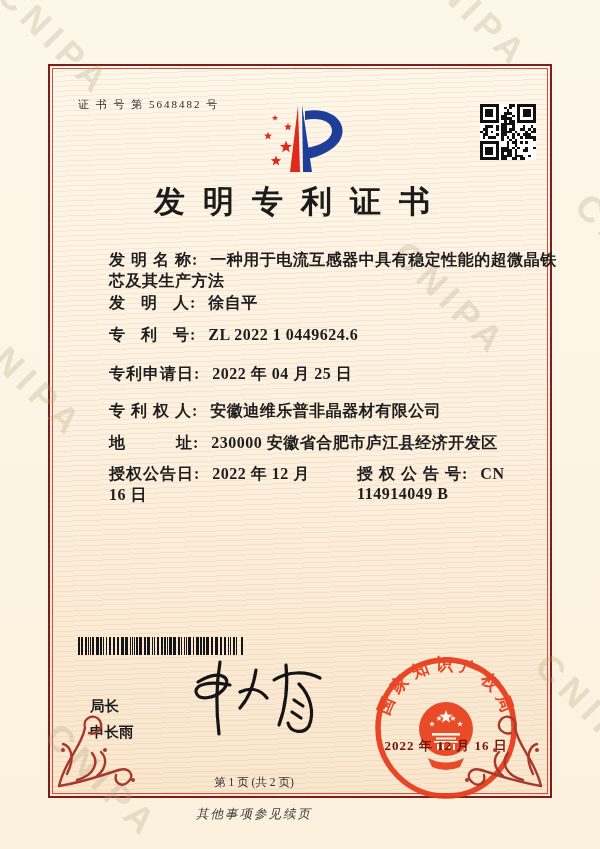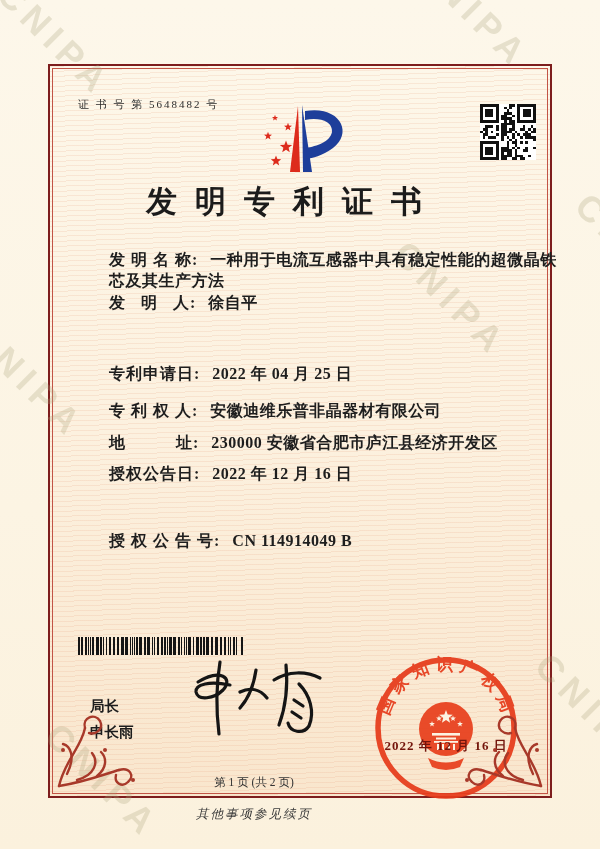--- a/index.html
+++ b/index.html
@@ -14,26 +14,26 @@
   .frame{position:absolute;z-index:1;left:48px;top:64px;width:504px;height:734px;
     border:2.5px solid #7d1d1d;box-sizing:border-box;
     background:
       repeating-linear-gradient(178deg,rgba(233,166,134,.20) 0 1px,rgba(233,166,134,0) 1px 5px),
       linear-gradient(180deg,#fdf7e9 0%,#fcf1df 50%,#f9e6cd 100%);}
   .frame::after{content:'';position:absolute;inset:2px;border:1px solid #c25446;}
   .content{position:absolute;z-index:3;inset:0;}
   .certno{position:absolute;left:78px;top:97px;font-size:11px;letter-spacing:2px;color:#2b2b2b;}
   .logo{position:absolute;left:238px;top:98px;}
   .qr{position:absolute;left:480px;top:104px;}
-  .title{position:absolute;left:8px;top:181px;width:552px;text-align:center;
+  .title{position:absolute;left:16px;top:181px;width:552px;text-align:center;
     font-size:31px;font-weight:bold;letter-spacing:18px;color:#1b1b1b;text-indent:18px;}
   .fieldrow{position:absolute;left:78px;width:450px;font-size:16px;font-weight:600;color:#1e1e1e;margin-left:31px;}
   .flabel{display:inline-block;white-space:pre;letter-spacing:1px;}
   .fvalue{margin-left:12px;letter-spacing:.5px;}
-  .authrow{display:flex;gap:46px;flex-direction:column;}
+  .authrow{display:flex;gap:46px;}
   .paras{position:absolute;left:78px;top:492px;width:452px;font-size:13.5px;line-height:22px;
     font-style:italic;color:#2a2a2a;letter-spacing:.4px;}
   .paras p{margin:0;text-indent:2em;}
   .barcode{position:absolute;left:78px;top:637px;}
   .director{position:absolute;left:90px;top:684px;font-size:14.5px;font-weight:bold;
     font-family:"Liberation Sans","DejaVu Sans",sans-serif;color:#1d1d1d;line-height:26px;margin-top:9px;}
   .sig{position:absolute;left:182px;top:656px;}
   .seal{position:absolute;left:371px;top:653px;opacity:.93;}
   .sealdate{position:absolute;left:371px;top:737px;width:150px;text-align:center;
     font-size:13px;font-weight:bold;color:#73150c;letter-spacing:1px;}
@@ -217,20 +217,23 @@
     </svg>
 
     <div class="title">发明专利证书</div>
 
     <div class="fieldrow" style="top:250px">
       <span class="flabel">发 明 名 称:</span><span class="fvalue">一种用于电流互感器中具有稳定性能的超微晶铁芯及其生产方法</span>
     </div>
     <div class="fieldrow" style="top:293px">
       <span class="flabel">发   明   人:</span><span class="fvalue">徐自平</span>
     </div>
+    <div class="fieldrow" style="top:325px">
+      <span class="flabel">专   利   号:</span><span class="fvalue">ZL 2022 1 0449624.6</span>
+    </div>
     <div class="fieldrow" style="top:364px">
       <span class="flabel">专利申请日:</span><span class="fvalue">2022 年 04 月 25 日</span>
     </div>
     <div class="fieldrow" style="top:401px">
       <span class="flabel">专 利 权 人:</span><span class="fvalue">安徽迪维乐普非晶器材有限公司</span>
     </div>
     <div class="fieldrow" style="top:433px">
       <span class="flabel">地          址:</span><span class="fvalue">230000  安徽省合肥市庐江县经济开发区</span>
     </div>
     <div class="fieldrow authrow" style="top:464px">

